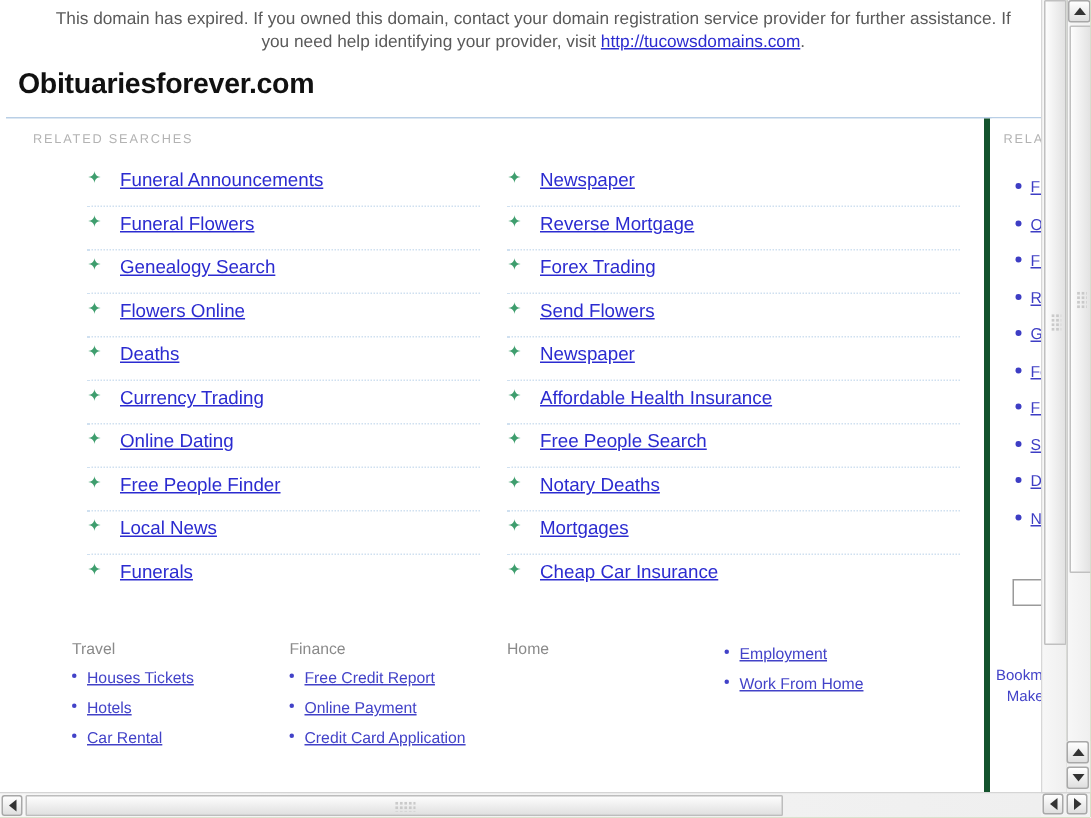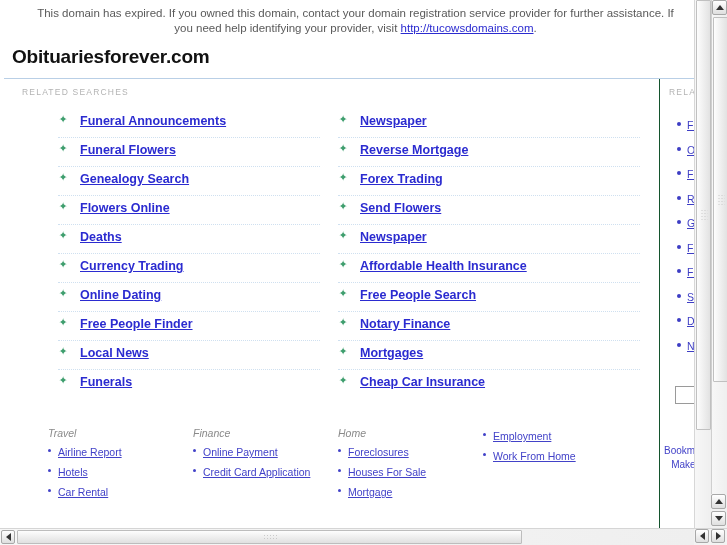--- a/index.html
+++ b/index.html
@@ -66,21 +66,21 @@
     position: relative;
     height: 452px;
   }
 
   
   #main {
     position: absolute;
     left: 0; top: 0;
     width: 660px;
     height: 452px;
-    border-right: 1px solid #14532d;
+    border-right: 4px solid #14532d;
     overflow: hidden;
   }
 
   .section-label {
     font-size: 8.5px;
     letter-spacing: 1.2px;
     color: #b3b3b3;
     text-transform: uppercase;
     padding: 8px 0 0 22px;
     font-family: "Liberation Sans", sans-serif;
@@ -112,41 +112,40 @@
     color: #3f9e6e;
     font-size: 11px;
     line-height: 10px;
     text-align: center;
   }
 
   .slink {
     color: #2b2bd0;
     text-decoration: underline;
     font-size: 12.5px;
-    font-weight: bold;
+    font-weight: normal;
     font-family: "Liberation Sans", sans-serif;
     white-space: nowrap;
   }
 
   
   .cats-wrap { padding-top: 18px; }
   .cats {
     display: flex;
     padding: 10px 0 0 48px;
   }
   .cat {
     width: 145px;
   }
   .cat-head {
     font-size: 10.5px;
     color: #8a8a8a;
     font-weight: normal;
     padding-bottom: 4px;
     font-family: "Liberation Sans", sans-serif;
-    font-style: italic;
   }
   .cat ul { list-style: none; margin: 0; padding: 0; }
   .cat li {
     position: relative;
     padding: 0 0 3px 10px;
     line-height: 16px;
   }
   .dot {
     position: absolute;
     left: 0; top: 6px;
@@ -383,53 +382,49 @@
           </div>
 
           <div class="search-col col2">
             <div class="srow"><span class="star">✦</span><a class="slink" href="#">Newspaper</a></div>
             <div class="srow"><span class="star">✦</span><a class="slink" href="#">Reverse Mortgage</a></div>
             <div class="srow"><span class="star">✦</span><a class="slink" href="#">Forex Trading</a></div>
             <div class="srow"><span class="star">✦</span><a class="slink" href="#">Send Flowers</a></div>
             <div class="srow"><span class="star">✦</span><a class="slink" href="#">Newspaper</a></div>
             <div class="srow"><span class="star">✦</span><a class="slink" href="#">Affordable Health Insurance</a></div>
             <div class="srow"><span class="star">✦</span><a class="slink" href="#">Free People Search</a></div>
-            <div class="srow"><span class="star">✦</span><a class="slink" href="#">Notary Finance</a></div>
+            <div class="srow"><span class="star">✦</span><a class="slink" href="#">Notary Deaths</a></div>
             <div class="srow"><span class="star">✦</span><a class="slink" href="#">Mortgages</a></div>
             <div class="srow"><span class="star">✦</span><a class="slink" href="#">Cheap Car Insurance</a></div>
           </div>
         </div>
 
         <div class="cats-wrap">
           <div class="cats">
 
             <div class="cat">
               <div class="cat-head">Travel</div>
               <ul>
-                <li><span class="dot"></span><a href="#">Airline Report</a></li>
+                <li><span class="dot"></span><a href="#">Houses Tickets</a></li>
                 <li><span class="dot"></span><a href="#">Hotels</a></li>
                 <li><span class="dot"></span><a href="#">Car Rental</a></li>
               </ul>
             </div>
 
             <div class="cat">
               <div class="cat-head">Finance</div>
               <ul>
+                <li><span class="dot"></span><a href="#">Free Credit Report</a></li>
                 <li><span class="dot"></span><a href="#">Online Payment</a></li>
                 <li><span class="dot"></span><a href="#">Credit Card Application</a></li>
               </ul>
             </div>
 
             <div class="cat">
               <div class="cat-head">Home</div>
-              <ul>
-                <li><span class="dot"></span><a href="#">Foreclosures</a></li>
-                <li><span class="dot"></span><a href="#">Houses For Sale</a></li>
-                <li><span class="dot"></span><a href="#">Mortgage</a></li>
-              </ul>
             </div>
 
             <div class="cat">
               <ul>
                 <li><span class="dot"></span><a href="#">Employment</a></li>
                 <li><span class="dot"></span><a href="#">Work From Home</a></li>
               </ul>
             </div>
 
           </div>

